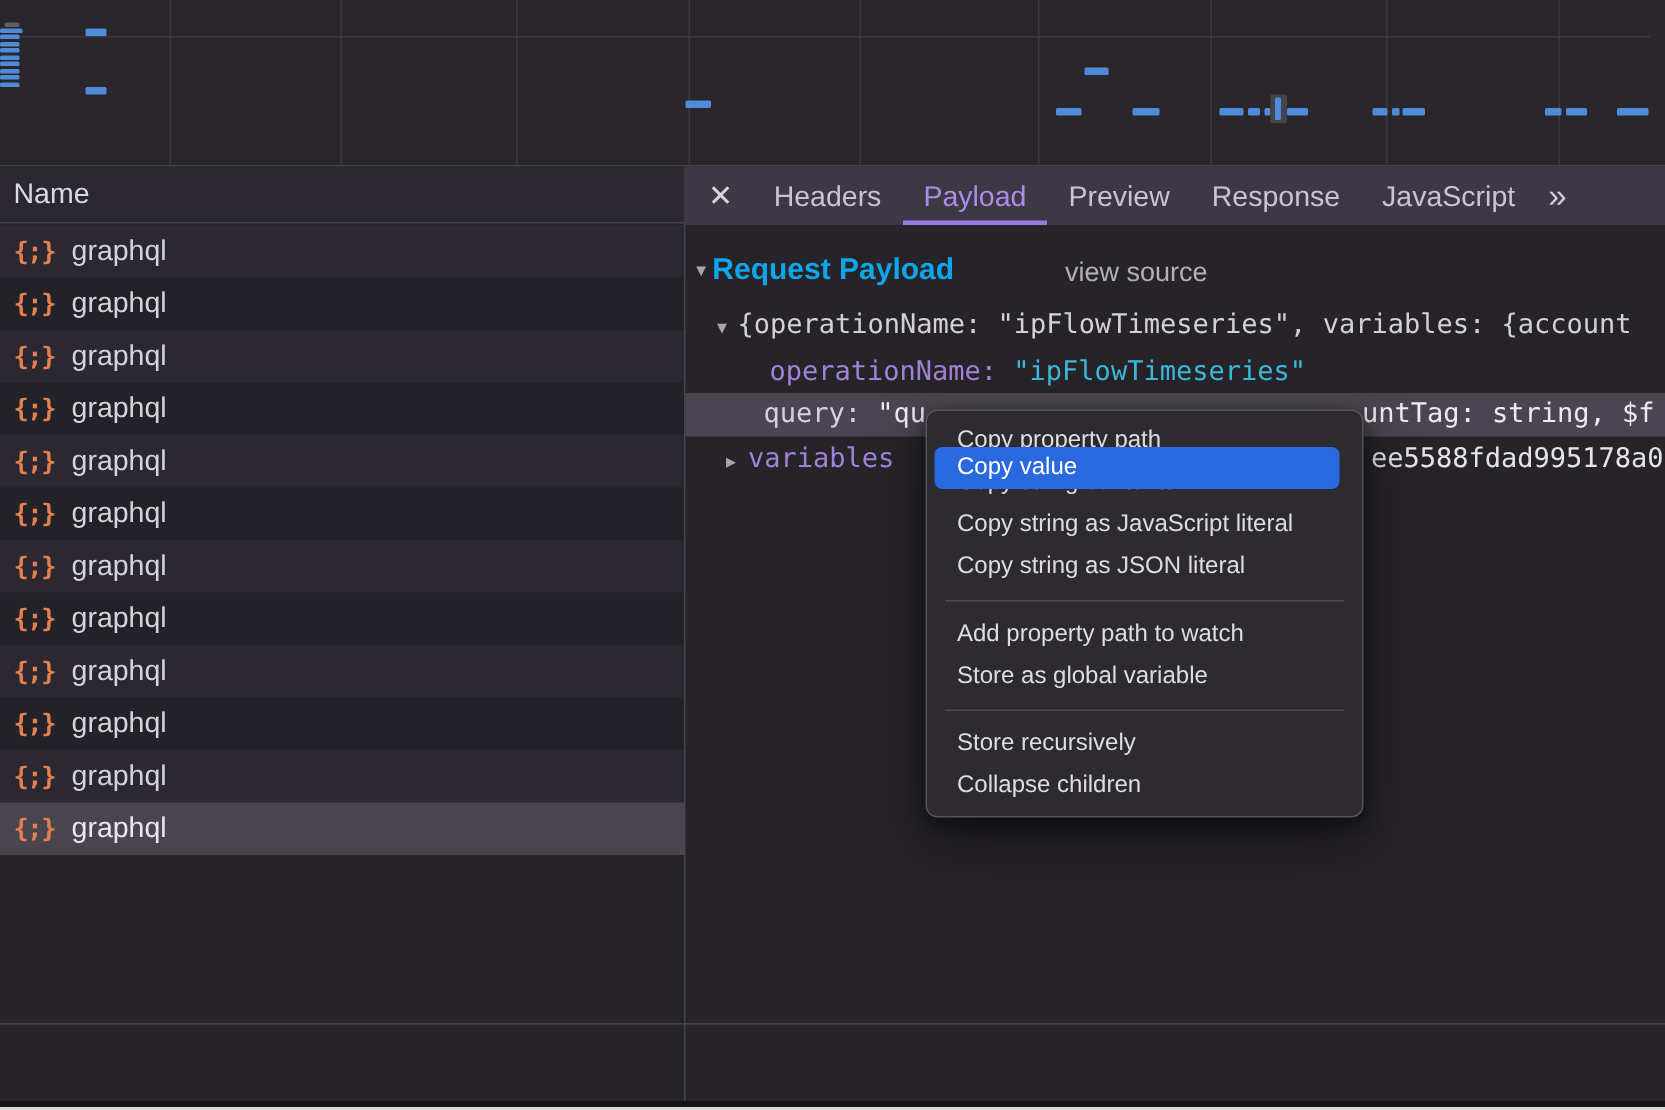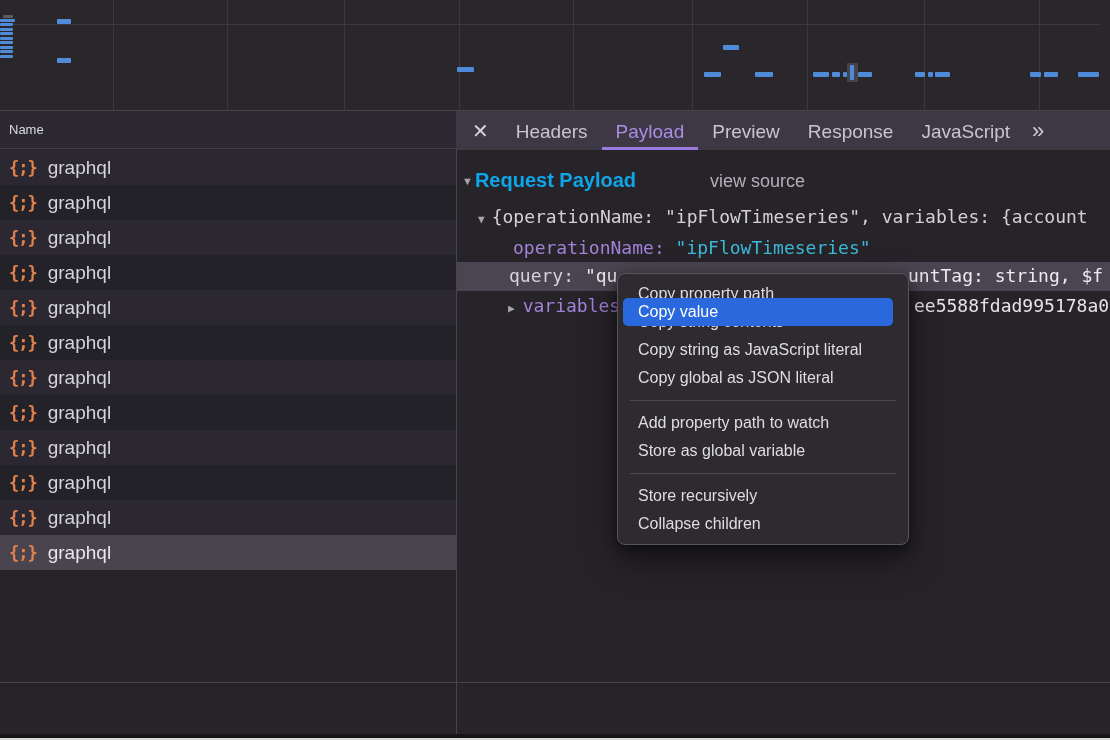--- a/index.html
+++ b/index.html
@@ -9,21 +9,21 @@
   
   .overview{position:absolute;left:0;top:0;width:1110px;height:110px;background:#29262c;
             border-bottom:1px solid #454349;}
   .gl{position:absolute;top:0;bottom:0;width:1px;background:#3b393f;}
   .hl{position:absolute;left:0;right:10px;top:24px;height:1px;background:#3b393f;}
   .wbar{position:absolute;border-radius:1px;}
 
   
   .name-header{position:absolute;left:0;top:111px;width:456px;height:38px;background:#2b2831;
                border-bottom:1px solid #434148;display:flex;align-items:center;padding-left:9px;
-               box-sizing:border-box;color:#dcdae0;font-size:13px;}
+               box-sizing:border-box;color:#dcdae0;font-size:19px;}
   .tabs-bar{position:absolute;left:456px;top:111px;width:654px;height:39px;background:#3e3845;
             display:flex;align-items:center;color:#c9c3d2;font-size:19px;}
   .close-x{margin:0 13px 0 16px;font-size:20px;color:#d6d3da;cursor:default;}
   .tab{padding:0 14px;height:36px;display:flex;align-items:center;border-bottom:3px solid transparent;
        border-top:3px solid transparent;box-sizing:border-box;}
   .tab.active{color:#a98ee8;border-bottom-color:#9a79e0;}
   .overflow{margin-left:8px;font-size:22px;color:#cfc9d8;letter-spacing:-2px;}
 
   
   .rows{position:absolute;left:0;top:150px;width:456px;}
@@ -49,21 +49,21 @@
   .tl1{position:absolute;left:478px;top:206px;white-space:pre;color:#d3d0d8;}
   .tl1 .arrow{margin-right:7px;}
   .tl2{position:absolute;left:513px;top:237px;white-space:pre;}
   .key{color:#a282d8;}
   .plain{color:#d3d0d8;}
   .str{color:#3bb8da;}
   .qband{position:absolute;left:457px;top:262px;width:653px;height:29px;background:#4a4550;}
   .qleft{position:absolute;left:52px;top:3px;white-space:pre;color:#d6d0e2;}
   .qleft .val{color:#edebf1;}
   .qright{position:absolute;left:451px;top:3px;white-space:pre;color:#edebf1;}
-  .vrow{position:absolute;left:508px;top:295px;white-space:pre;}
+  .vrow{position:absolute;left:484px;top:295px;white-space:pre;}
   .vrow .arrow{font-size:11px;margin-right:8px;}
   .vright{position:absolute;left:914px;top:295px;white-space:pre;color:#e6e4ea;}
 
   
   .menu{position:absolute;left:617px;top:273px;width:292px;background:#2d2b30;
         border:1px solid #57555b;border-radius:8px;padding:6px 0;box-sizing:border-box;z-index:10;
         box-shadow:0 14px 34px rgba(0,0,0,.55),0 3px 10px rgba(0,0,0,.4);}
   .mi{height:28px;display:flex;align-items:center;padding:0 14px 0 15px;margin:0 5px;
       font-size:16px;color:#dfdde2;border-radius:5px;}
   .mi.hl{background:#2969dd;color:#fff;}
@@ -200,21 +200,21 @@
   </div>
 
   <div class="vrow mono"><span class="arrow">▶</span><span class="key">variables</span></div>
   <div class="vright mono">ee5588fdad995178a0</div>
 
   <div class="menu" id="menu">
       <div class="mi hl">Copy value</div>
       <div class="mi">Copy property path</div>
       <div class="mi">Copy string contents</div>
       <div class="mi">Copy string as JavaScript literal</div>
-      <div class="mi">Copy global as JSON literal</div>
+      <div class="mi">Copy string as JSON literal</div>
       <div class="msep"></div>
       <div class="mi">Add property path to watch</div>
       <div class="mi">Store as global variable</div>
       <div class="msep"></div>
       <div class="mi">Store recursively</div>
       <div class="mi">Collapse children</div>
     </div>
 
   <div class="hsep"></div>
   <div class="botdark"></div>

